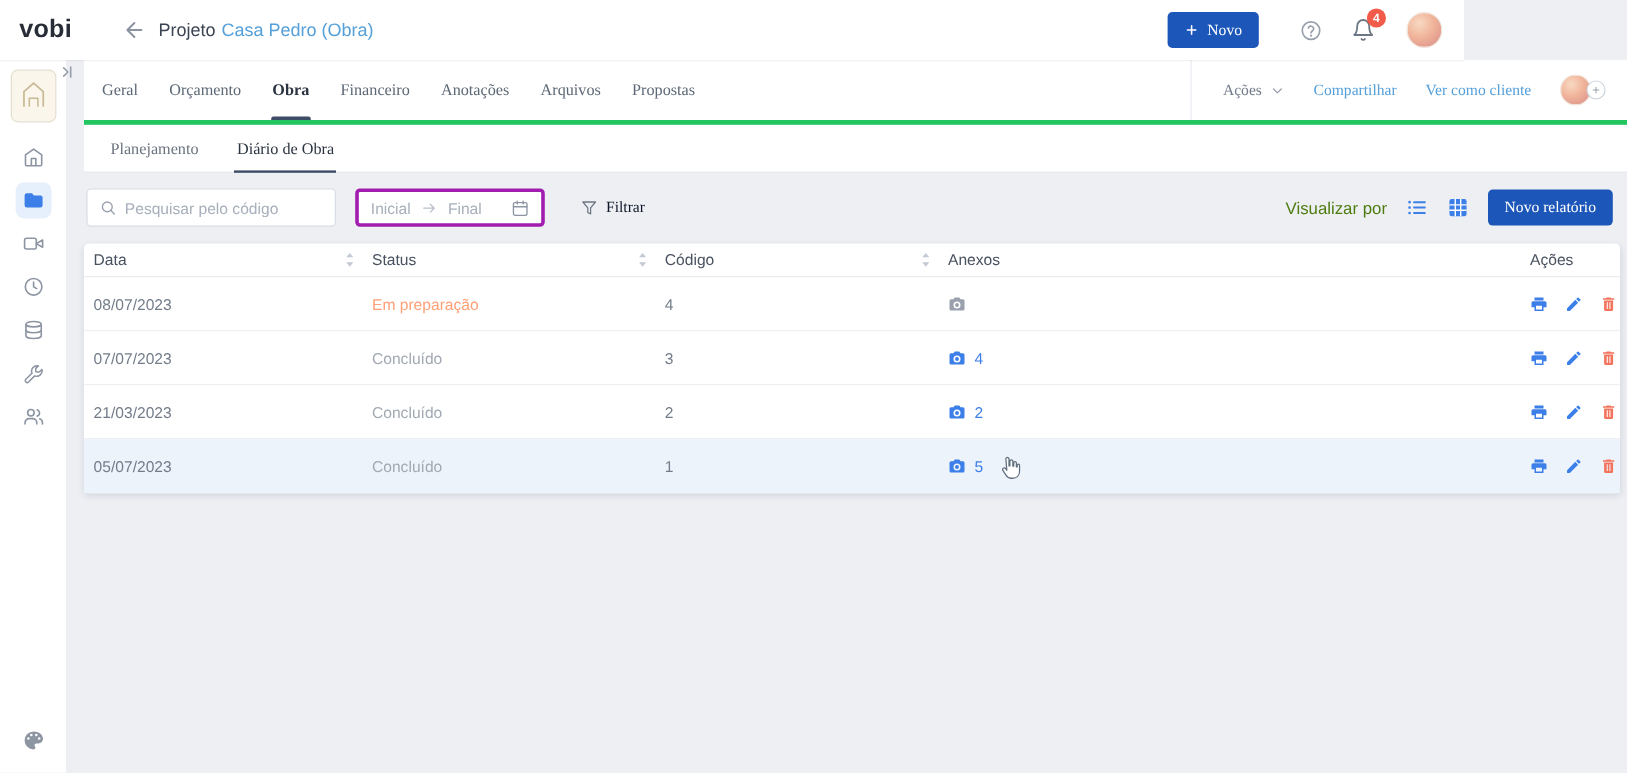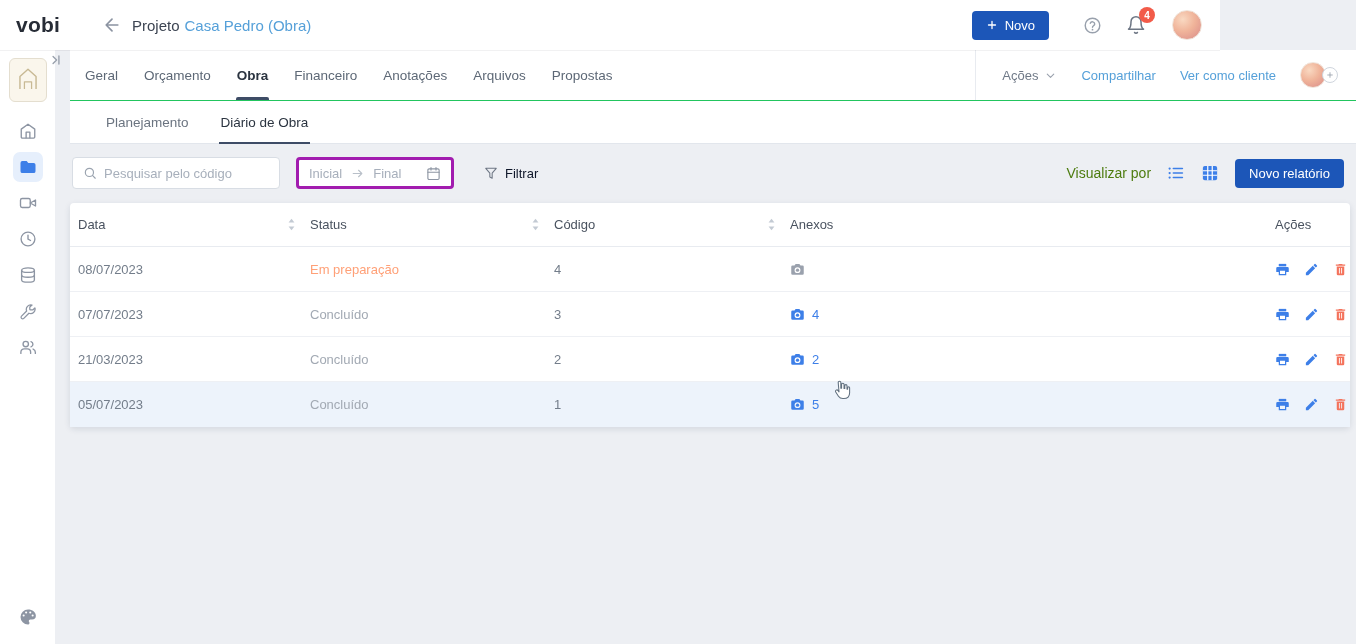--- a/index.html
+++ b/index.html
@@ -1,19 +1,19 @@
 <!DOCTYPE html>
 <html><head>
 <meta charset="utf-8">
 <style>
   * { margin:0; padding:0; box-sizing:border-box; }
   html,body { width:1356px; height:644px; }
   body { font-family:"Liberation Sans",sans-serif; background:#edeff3; position:relative; overflow:hidden; color:#5f6b7a; }
   svg.ic { display:block; }
-  button { font-family:Liberation Sans, sans-serif; }
+  button { font-family:Liberation Serif, serif; }
 
   
   .header { position:absolute; top:0; left:0; width:1220px; height:50px; background:#fff; display:flex; align-items:center; padding:0 18px 0 16px; box-shadow:0 1px 0 rgba(16,24,40,.06); z-index:20; }
   .logo { font-size:21px; font-weight:700; color:#272c36; letter-spacing:.2px; }
   .back-btn { margin-left:42px; color:#8b93a1; width:20px; height:20px; background:none; border:none; cursor:pointer; }
   .back-btn .ic { width:20px; height:20px; }
   .crumb { margin-left:10px; font-size:15px; color:#3c4452; }
   .crumb-link { color:#55a0d9; margin-left:5px; cursor:pointer; }
   .hspacer { flex:1; }
   .btn-primary { background:#1c56b8; color:#fff; border:none; border-radius:4px; font-size:13px; display:flex; align-items:center; gap:7px; padding:7px 14px; cursor:pointer; }
@@ -46,21 +46,21 @@
   .tab.active::after { content:""; position:absolute; left:12px; right:12px; bottom:0; height:3px; background:#3e4c66; border-radius:2px 2px 0 0; }
   .tabbar-right { margin-left:auto; display:flex; align-items:center; gap:24px; padding:0 18px 0 26px; border-left:1px solid #e8ebf0; align-self:stretch; }
   .actions-dd { display:flex; align-items:center; gap:6px; font-size:13px; color:#707a88; cursor:pointer; background:none; border:none; }
   .actions-dd .ic { width:13px; height:13px; color:#9aa1ad; }
   .link { font-size:13px; color:#55a0d9; cursor:pointer; background:none; border:none; }
   .avatar-group { display:flex; align-items:center; }
   .avatar.small { width:26px; height:26px; margin-left:0; }
   .plus-badge { width:16px; height:16px; border-radius:50%; background:#fff; border:1px solid #cfd5dd; color:#9aa1ad; display:flex; align-items:center; justify-content:center; margin-left:-4px; cursor:pointer; padding:0; }
   .plus-badge .ic { width:8px; height:8px; }
 
-  .subtabbar { height:44px; background:#fff; border-top:1px solid #22c55e; border-bottom:1px solid #e2e6ec; display:flex; align-items:stretch; padding-left:20px; }
+  .subtabbar { height:44px; background:#fff; border-top:4px solid #22c55e; border-bottom:1px solid #e2e6ec; display:flex; align-items:stretch; padding-left:6px; }
   .subtab { position:relative; display:flex; align-items:center; padding:0 16px; font-size:13.5px; color:#6b7480; cursor:pointer; background:none; border:none; }
   .subtab.active { color:#2b3440; }
   .subtab.active::after { content:""; position:absolute; left:14px; right:14px; bottom:-1px; height:2px; background:#3e4c66; }
 
   
   .toolbar { display:flex; align-items:center; padding:13px 6px 0 2px; }
   .search-box { width:208px; height:32px; background:#fff; border:1px solid #d8dde4; border-radius:4px; display:flex; align-items:center; padding:0 10px; gap:7px; color:#9aa3af; }
   .search-box .ic { width:14px; height:14px; flex:none; }
   .search-box input { border:none; outline:none; flex:1; min-width:0; font-size:13px; font-family:inherit; color:#4a5563; background:transparent; }
   .search-box input::placeholder { color:#a7afbb; }
@@ -69,21 +69,21 @@
   .date-box .cal { margin-left:auto; color:#8d95a3; width:15px; height:15px; }
   .filter-btn { margin-left:30px; display:flex; align-items:center; gap:7px; font-size:13px; color:#0f172a; background:none; border:none; cursor:pointer; }
   .filter-btn .ic { width:14px; height:14px; color:#6d7684; }
   .toolbar-right { margin-left:auto; display:flex; align-items:center; gap:16px; padding-right:6px; }
   .viewby { font-size:14px; color:#4d7c0f; }
   .viewicon { width:18px; height:18px; color:#3d7fe8; background:none; border:none; padding:0; cursor:pointer; }
   .viewicon .ic { width:18px; height:18px; }
 
   
   .table-card { margin:14px 6px 0 0; background:#fff; border-radius:4px; box-shadow:0 2px 6px rgba(25,39,70,.12); }
-  .thead { display:flex; align-items:center; height:44px; border-bottom:1px solid #e8ebf0; font-size:13px; color:#49525f; }
+  .thead { display:flex; align-items:center; height:28px; border-bottom:1px solid #e8ebf0; font-size:13px; color:#49525f; }
   .trow { display:flex; align-items:center; height:45px; border-bottom:1px solid #eef0f4; font-size:13px; color:#737d8a; }
   .trow:last-child { border-bottom:none; }
   .trow.hovered { background:#edf3fb; }
   .cell { display:flex; align-items:center; }
   .c-data   { width:240px; padding:0 14px 0 8px; justify-content:space-between; }
   .c-status { width:244px; padding-right:14px; justify-content:space-between; }
   .c-codigo { width:236px; padding-right:14px; justify-content:space-between; }
   .c-anexos { flex:1; gap:7px; }
   .c-acoes  { width:92px; gap:13px; padding-left:17px; }
   .sort { width:9px; height:13px; color:#c3cad3; cursor:pointer; }

